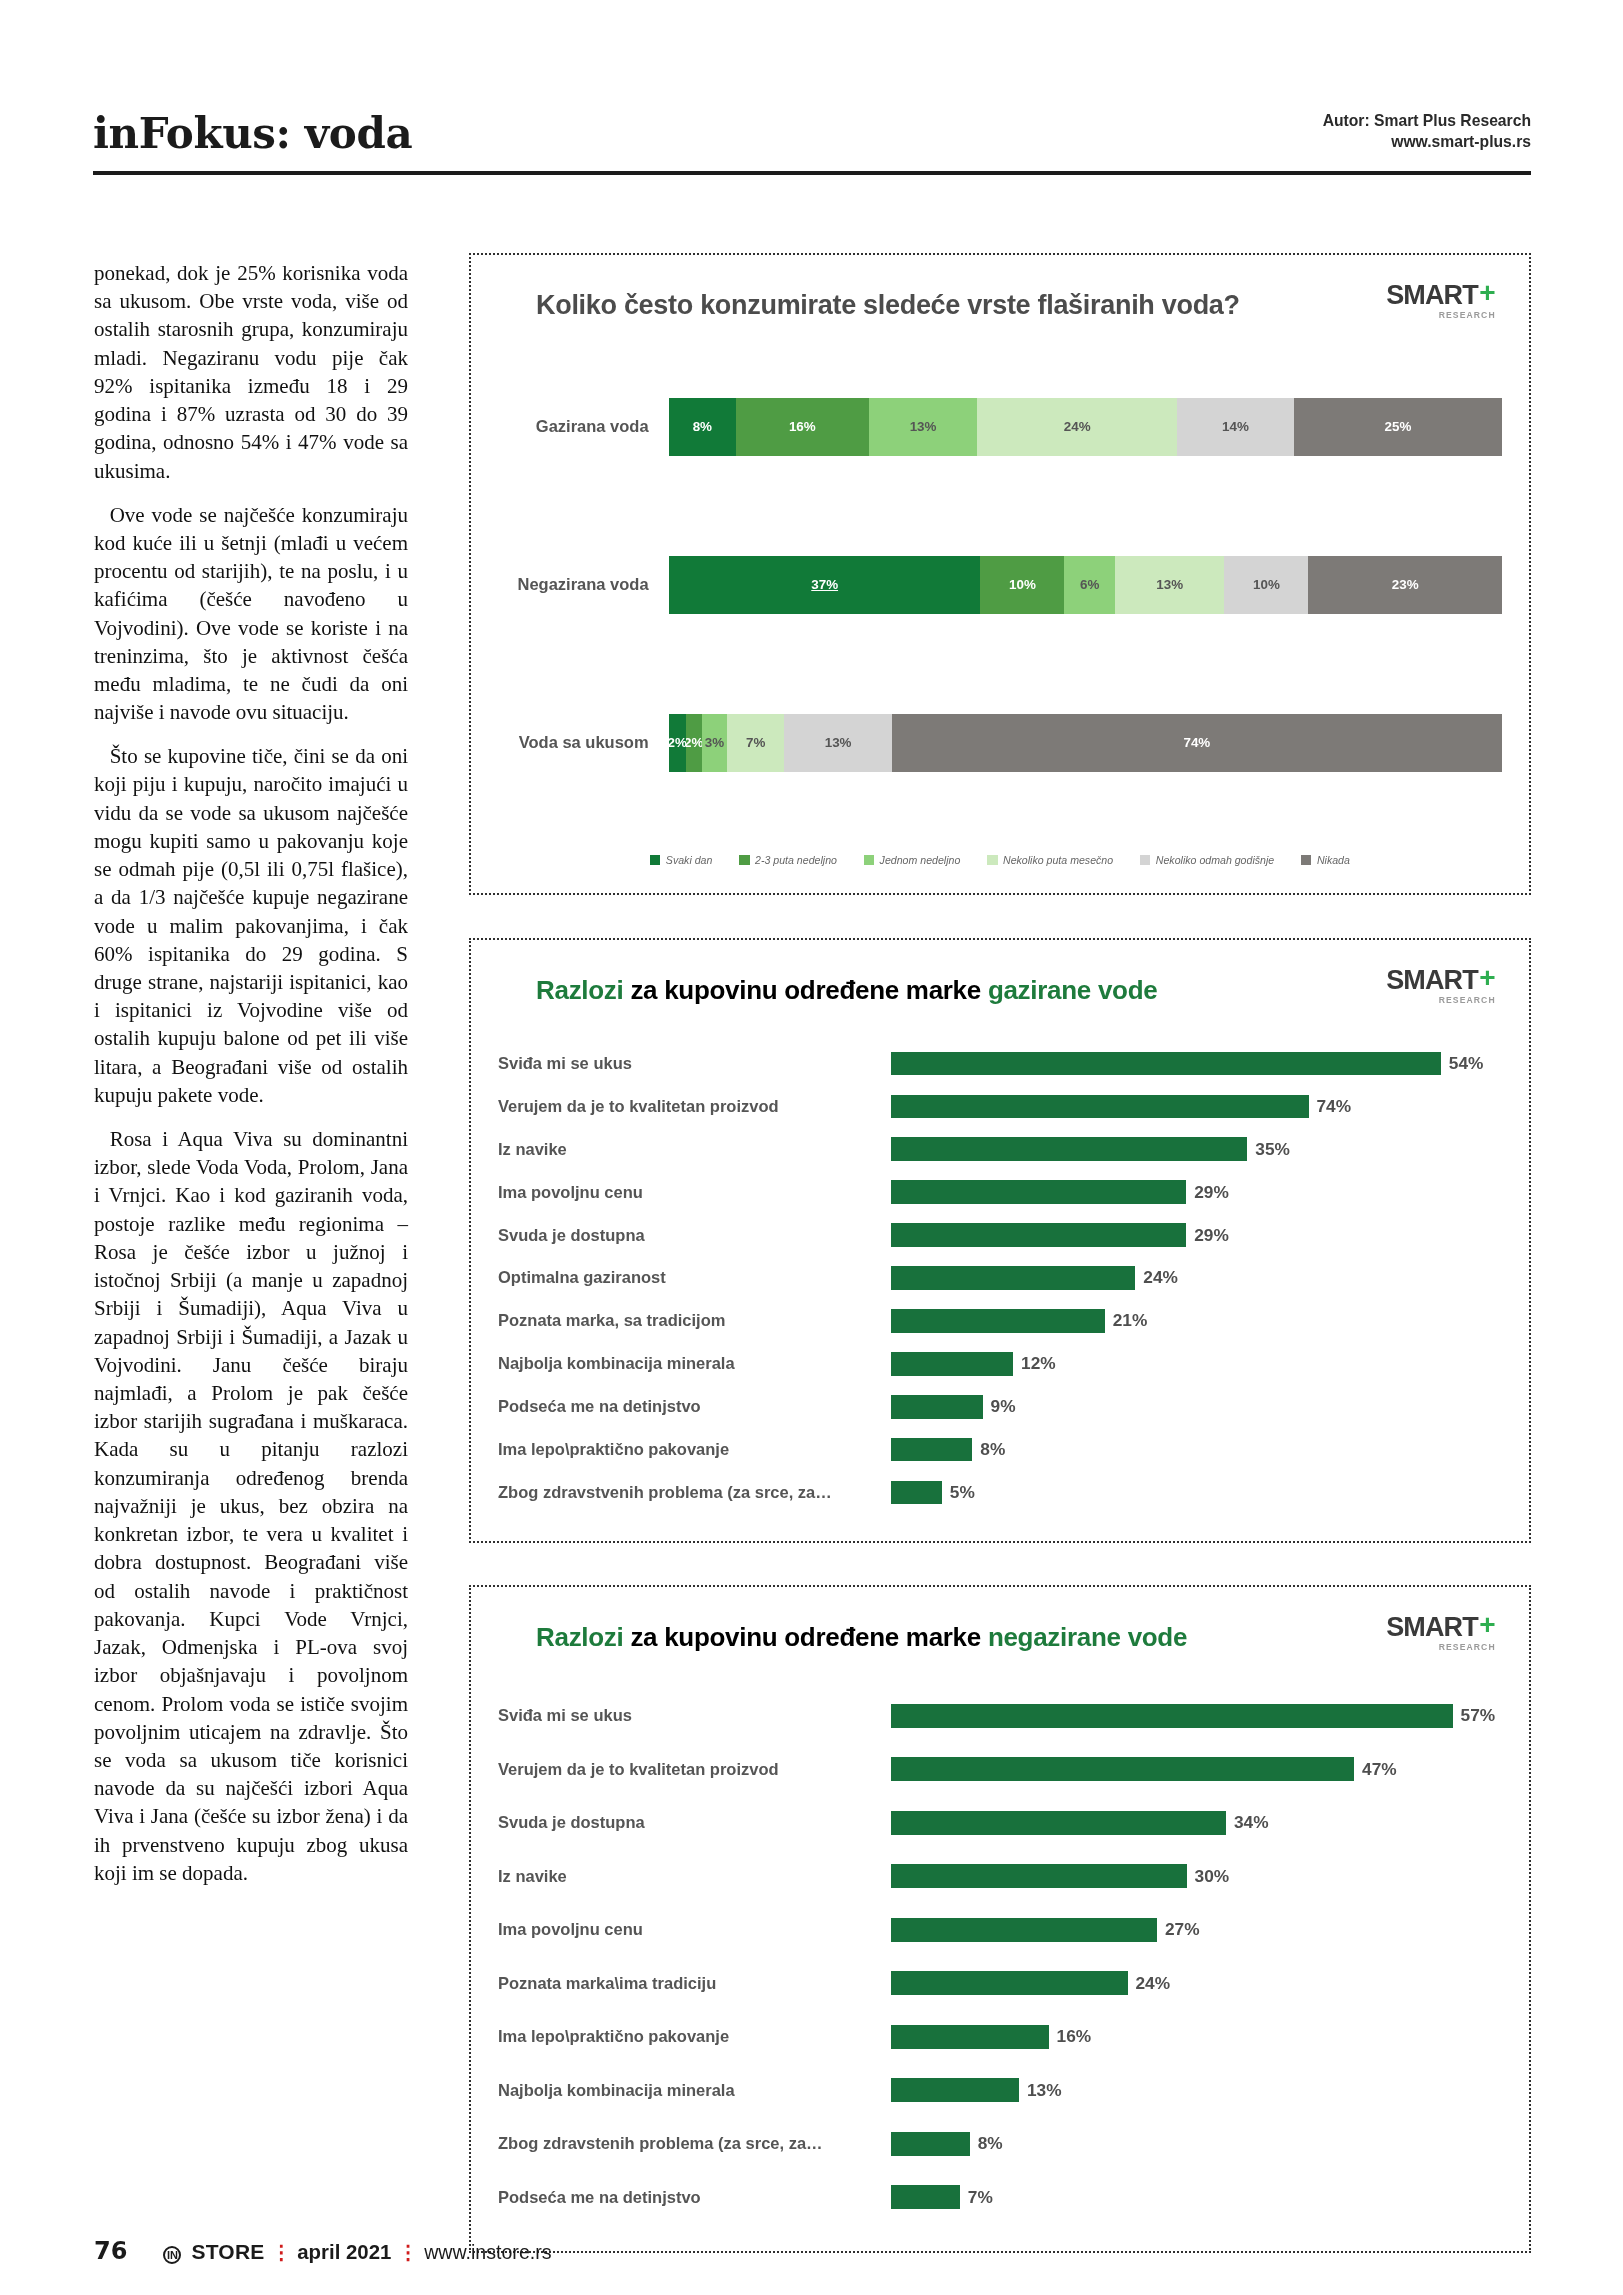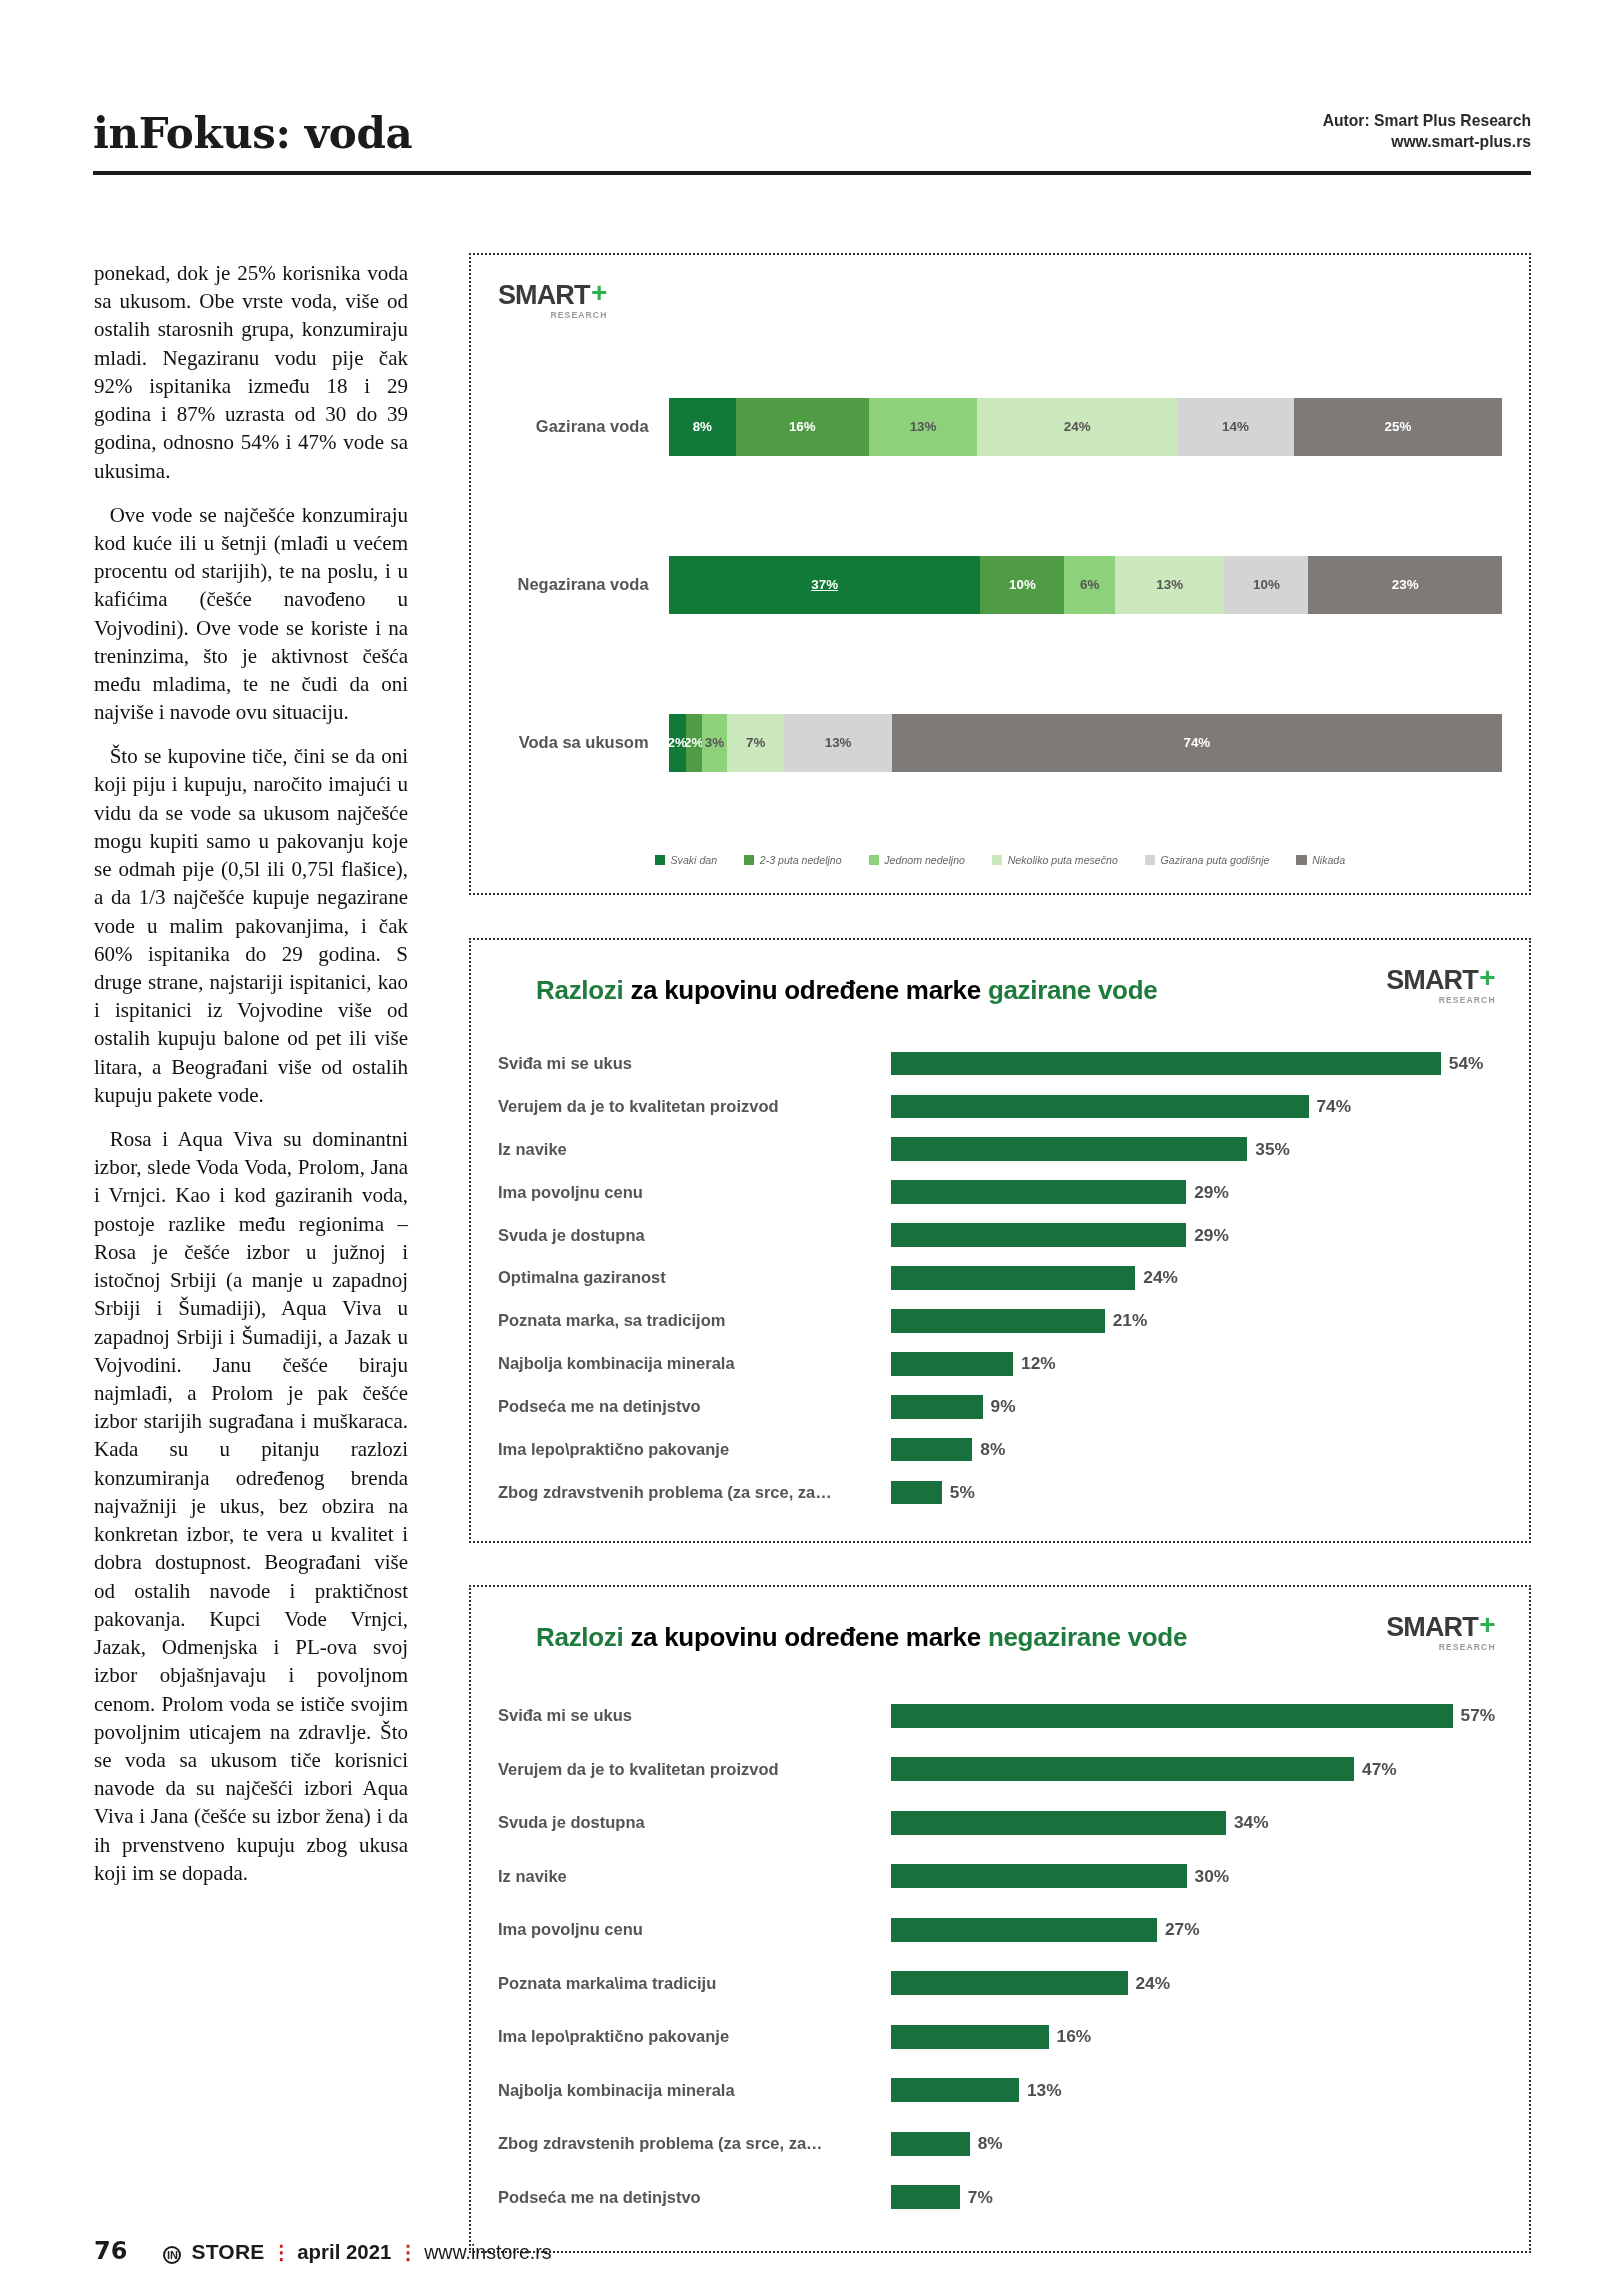--- a/index.html
+++ b/index.html
@@ -236,20 +236,21 @@
 <div class="text-col" id="article-col">
     <p>ponekad, dok je 25% korisnika voda sa ukusom. Obe vrste voda, više od ostalih starosnih grupa, konzumiraju mladi. Negaziranu vodu pije čak 92% ispitanika između 18 i 29 godina i 87% uzrasta od 30 do 39 godina, odnosno 54% i 47% vode sa ukusima.</p>
     <p>Ove vode se najčešće konzumiraju kod kuće ili u šetnji (mlađi u većem procentu od starijih), te na poslu, i u kafićima (češće navođeno u Vojvodini). Ove vode se koriste i na treninzima, što je aktivnost češća među mladima, te ne čudi da oni najviše i navode ovu situaciju.</p>
     <p>Što se kupovine tiče, čini se da oni koji piju i kupuju, naročito imajući u vidu da se vode sa ukusom najčešće mogu kupiti samo u pakovanju koje se odmah pije (0,5l ili 0,75l flašice), a da 1/3 najčešće kupuje negazirane vode u malim pakovanjima, i čak 60% ispitanika do 29 godina. S druge strane, najstariji ispitanici, kao i ispitanici iz Vojvodine više od ostalih kupuju balone od pet ili više litara, a Beograđani više od ostalih kupuju pakete vode.</p>
     <p>Rosa i Aqua Viva su dominantni izbor, slede Voda Voda, Prolom, Jana i Vrnjci. Kao i kod gaziranih voda, postoje razlike među regionima – Rosa je češće izbor u južnoj i istočnoj Srbiji (a manje u zapadnoj Srbiji i Šumadiji), Aqua Viva u zapadnoj Srbiji i Šumadiji, a Jazak u Vojvodini. Janu češće biraju najmlađi, a Prolom je pak češće izbor starijih sugrađana i muškaraca. Kada su u pitanju razlozi konzumiranja određenog brenda najvažniji je ukus, bez obzira na konkretan izbor, te vera u kvalitet i dobra dostupnost. Beograđani više od ostalih navode i praktičnost pakovanja. Kupci Vode Vrnjci, Jazak, Odmenjska i PL-ova svoj izbor objašnjavaju i povoljnom cenom. Prolom voda se ističe svojim povoljnim uticajem na zdravlje. Što se voda sa ukusom tiče korisnici navode da su najčešći izbori Aqua Viva i Jana (češće su izbor žena) i da ih prvenstveno kupuju zbog ukusa koji im se dopada.</p>
   </div>
 
 <div class="figure" id="fig1">
   <div class="fig-inner">
     <div class="fig-head">
+      <div class="fig-title">Koliko često konzumirate sledeće vrste flaširanih voda?</div>
       <div class="smart-logo">
         <span class="smart-word">SMART</span><span class="plus">+</span>
         <span class="research-word">RESEARCH</span>
       </div>
     </div>
     <div class="stack-wrap" id="stack-wrap">
         <div class="stack-row">
           <div class="stack-label">Gazirana voda</div>
           <div class="stack-bar">
             <div class="seg" style="flex: 8 0 0px; background: rgb(17, 122, 56); color: rgb(255, 255, 255);">8%</div>
@@ -295,21 +296,21 @@
         <span class="lg">
           <span class="sw" style="background: rgb(141, 209, 122);"></span>
           <span>Jednom nedeljno</span>
         </span>
         <span class="lg">
           <span class="sw" style="background: rgb(204, 233, 189);"></span>
           <span>Nekoliko puta mesečno</span>
         </span>
         <span class="lg">
           <span class="sw" style="background: rgb(212, 212, 212);"></span>
-          <span>Gazirana puta godišnje</span>
+          <span>Nekoliko odmah godišnje</span>
         </span>
         <span class="lg">
           <span class="sw" style="background: rgb(125, 122, 119);"></span>
           <span>Nikada</span>
         </span>
       </div>
   </div>
 </div>
 
 <div class="figure" id="fig2">

